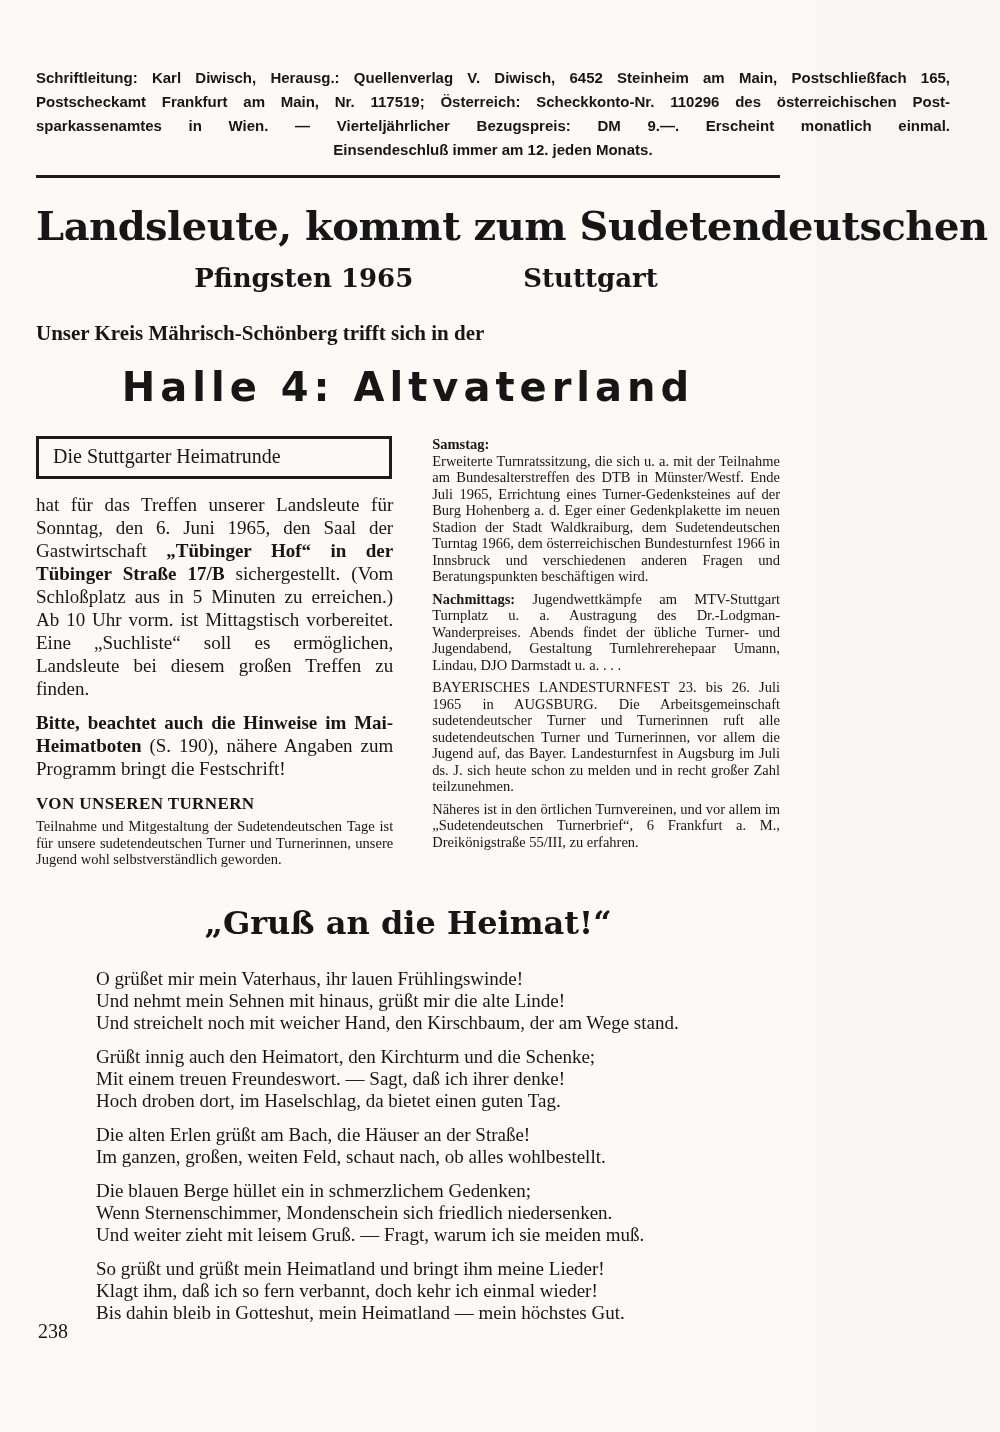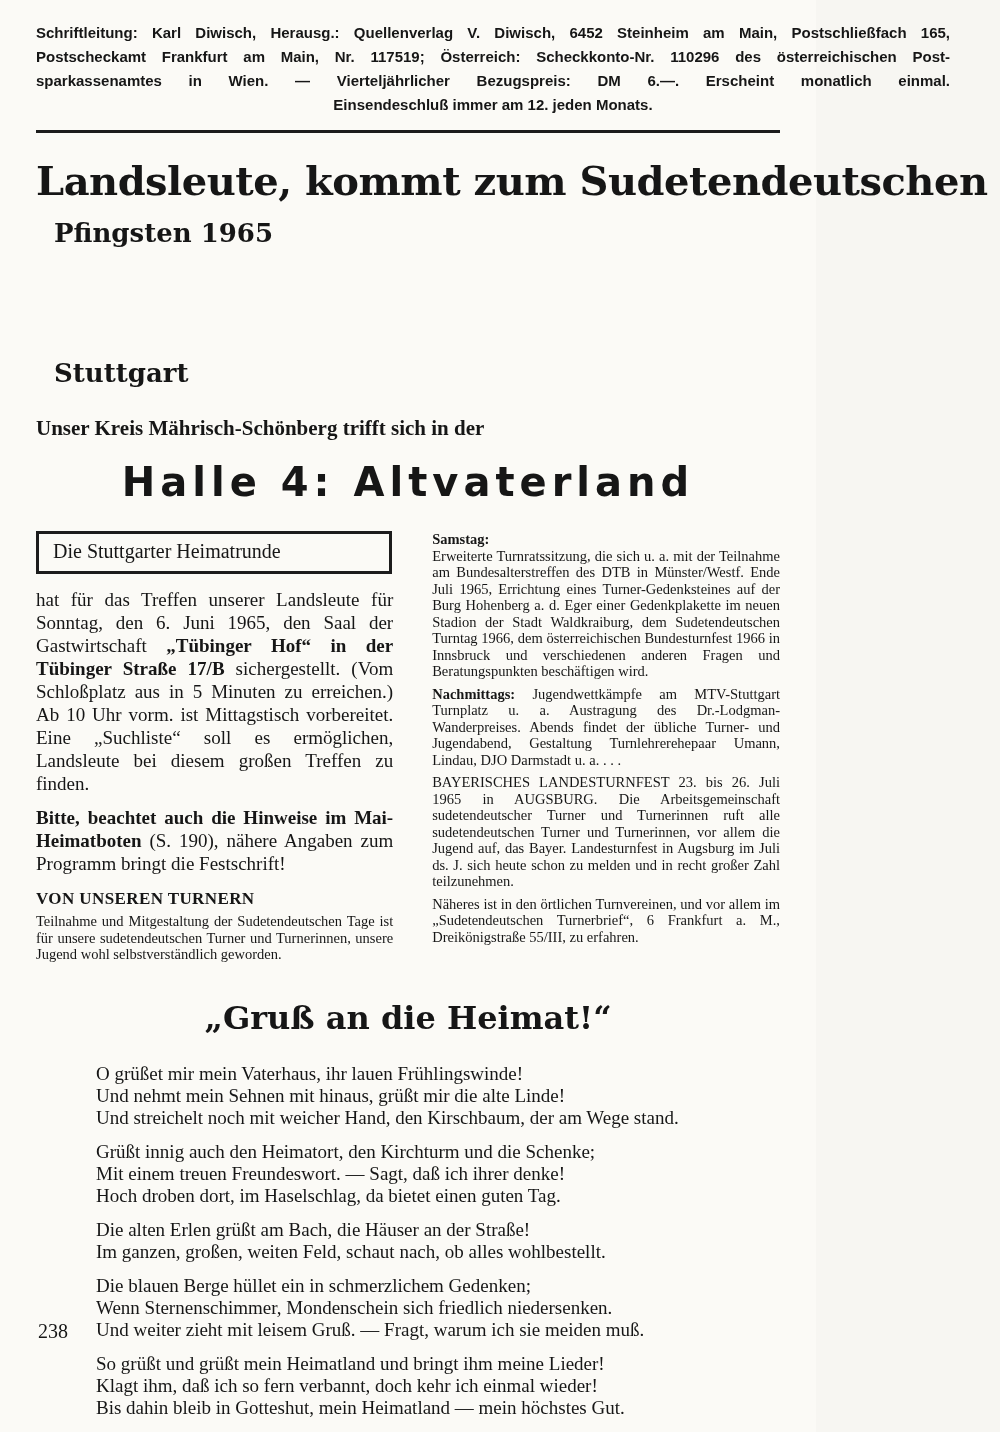--- a/index.html
+++ b/index.html
@@ -7,21 +7,21 @@
   body {
     width: 1000px; height: 1432px;
     background: #f7f6f2;
     font-family: "Liberation Serif", serif;
     color: #161616;
     overflow: hidden;
   }
   .page {
     position: relative;
     width: 816px; height: 1432px;
-    padding: 21px 36px 0 36px;
+    padding: 66px 36px 0 36px;
     background: #fbfaf6;
   }
 
   
   .masthead {
     width: 914px; margin: 0 auto;
     font-family: "Liberation Sans", sans-serif;
     font-weight: bold;
     font-size: 15px; line-height: 24px;
   }
@@ -42,21 +42,21 @@
     font-size: 40px;
     letter-spacing: -0.5px;
     text-align: center;
     white-space: nowrap;
   }
   .subline {
     display: flex; justify-content: center; gap: 110px;
     margin-top: 14px;
     transform: translateX(18px);
     font-family: "DejaVu Serif", serif;
-    font-weight: bold; font-size: 26px; flex-direction: column;
+    font-weight: bold; font-size: 26px;
   }
   .intro {
     margin: 28px 0 0 0;
     font-family: "Liberation Serif", serif;
     font-weight: bold; font-size: 21px;
   }
   .hall {
     margin: 18px 0 0 0;
     font-family: "DejaVu Sans", sans-serif;
     font-weight: 800;
@@ -118,21 +118,21 @@
   }
 </style>
 </head>
 <body>
 
 <div class="page">
 
   <header class="masthead">
     <div class="m-line justify">Schriftleitung: Karl Diwisch, Herausg.: Quellenverlag V. Diwisch, 6452 Steinheim am Main, Postschließfach 165,</div>
     <div class="m-line justify">Postscheckamt Frankfurt am Main, Nr. 117519; Österreich: Scheckkonto-Nr. 110296 des österreichischen Post-</div>
-    <div class="m-line justify">sparkassenamtes in Wien. — Vierteljährlicher Bezugspreis: DM 6.—. Erscheint monatlich einmal.</div>
+    <div class="m-line justify">sparkassenamtes in Wien. — Vierteljährlicher Bezugspreis: DM 9.—. Erscheint monatlich einmal.</div>
     <div class="m-line center">Einsendeschluß immer am 12. jeden Monats.</div>
   </header>
 
   <hr class="rule">
 
   <h1 class="headline">Landsleute, kommt zum Sudetendeutschen Tag</h1>
 
   <div class="subline">
     <span>Pfingsten 1965</span>
     <span>Stuttgart</span>

